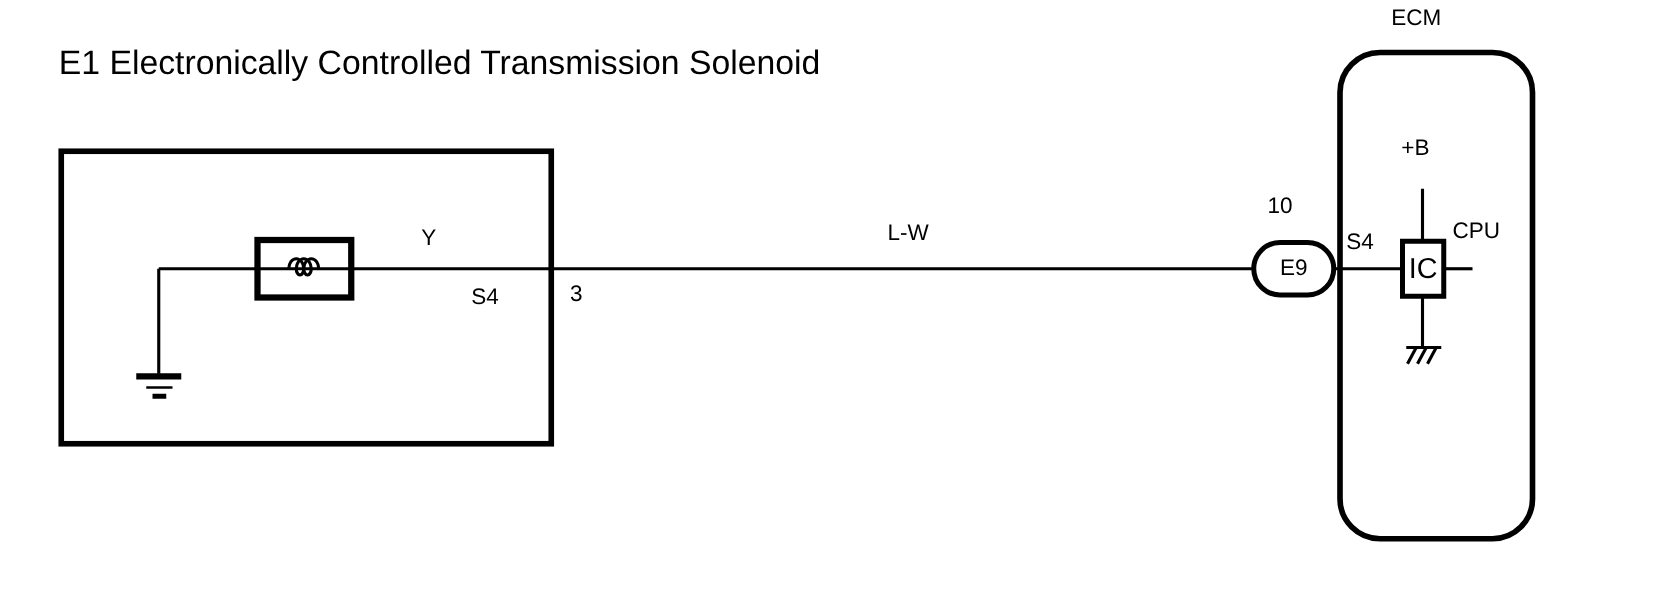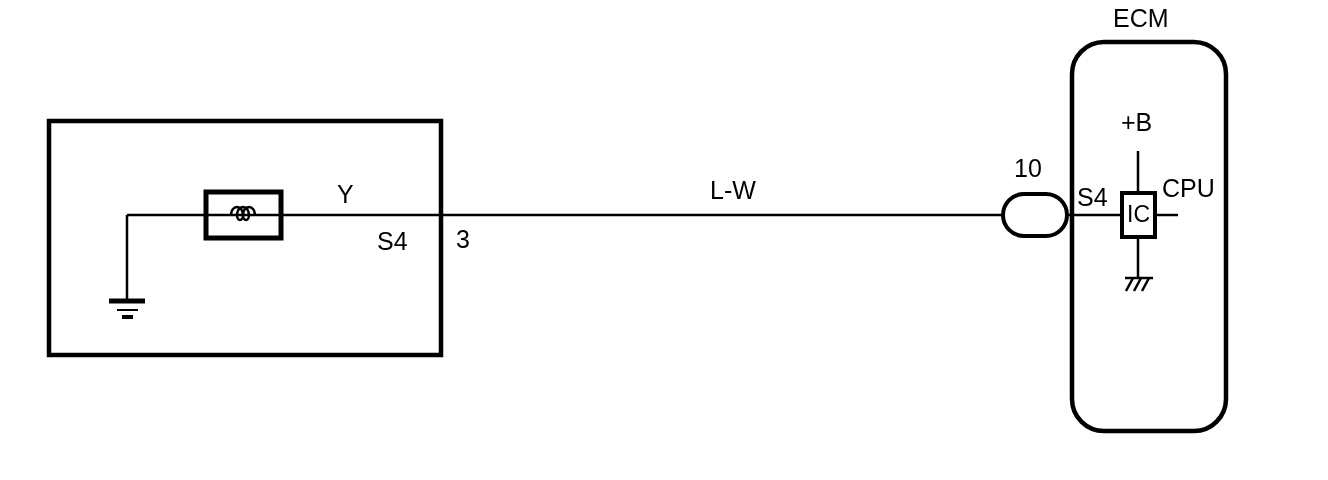--- a/index.html
+++ b/index.html
@@ -9,21 +9,21 @@
     position:relative; width:1328px; height:480px;
     background:var(--background,#fff); overflow:hidden;
     font-family:"Liberation Sans", sans-serif;
   }
   .art { position:absolute; inset:0; width:1328px; height:480px; }
   .ln   { stroke:var(--line,#000); fill:none; }
   .shape { stroke:var(--line,#000); fill:none; }
   .shape-filled { stroke:var(--line,#000); fill:var(--background,#fff); }
   .lbl {
     position:absolute; color:var(--line,#000); white-space:nowrap;
-    font-size:25px; line-height:1.1; letter-spacing:0px;
+    font-size:18px; line-height:1.1; letter-spacing:0px;
   }
   .lbl.title { font-size:27px; }
   .lbl.center { display:flex; align-items:center; justify-content:center; }
   .lbl.small { font-size:23px; }
 </style>
 </head>
 <body>
 
 <div class="canvas">
 
@@ -53,31 +53,33 @@
     <rect class="shape" x="206" y="192" width="75" height="46" stroke-width="5"></rect>
     <path class="ln" stroke-width="2.5" d="M231,215 a6,8 0 1 1 12,0 a3,5 0 1 1 -6,0 a6,8 0 1 1 12,0 a3,5 0 1 1 -6,0 a6,8 0 1 1 12,0"></path>
 
     <rect class="shape" x="1072" y="42" width="154" height="389" rx="32" ry="32" stroke-width="4.5"></rect>
 
     <rect class="shape-filled" x="1003" y="194" width="64" height="42" rx="21" ry="21" stroke-width="4"></rect>
 
     <rect class="shape-filled" x="1122" y="193" width="33" height="44" stroke-width="4"></rect>
   </svg>
 
+  <div class="lbl title" style="left:47px; top:36px;">E1 Electronically Controlled Transmission Solenoid</div>
 
   <div class="lbl" style="left:337px; top:181px;">Y</div>
 
   <div class="lbl" style="left:377px; top:228px;">S4</div>
 
   <div class="lbl" style="left:456px; top:226px;">3</div>
 
   <div class="lbl" style="left:683px; top:177px;margin-left:27px;">L-W</div>
 
   <div class="lbl" style="left:1014px; top:155px;">10</div>
 
+  <div class="lbl center" style="left:1003px; top:194px; width:64px; height:42px;">E9</div>
 
   <div class="lbl" style="left:1113px; top:5px;">ECM</div>
 
   <div class="lbl" style="left:1121px; top:109px;">+B</div>
 
   <div class="lbl" style="left:1077px; top:184px;">S4</div>
 
   <div class="lbl small center" style="left:1122px; top:193px; width:33px; height:44px;">IC</div>
 
   <div class="lbl" style="left:1162px; top:175px;">CPU</div>

